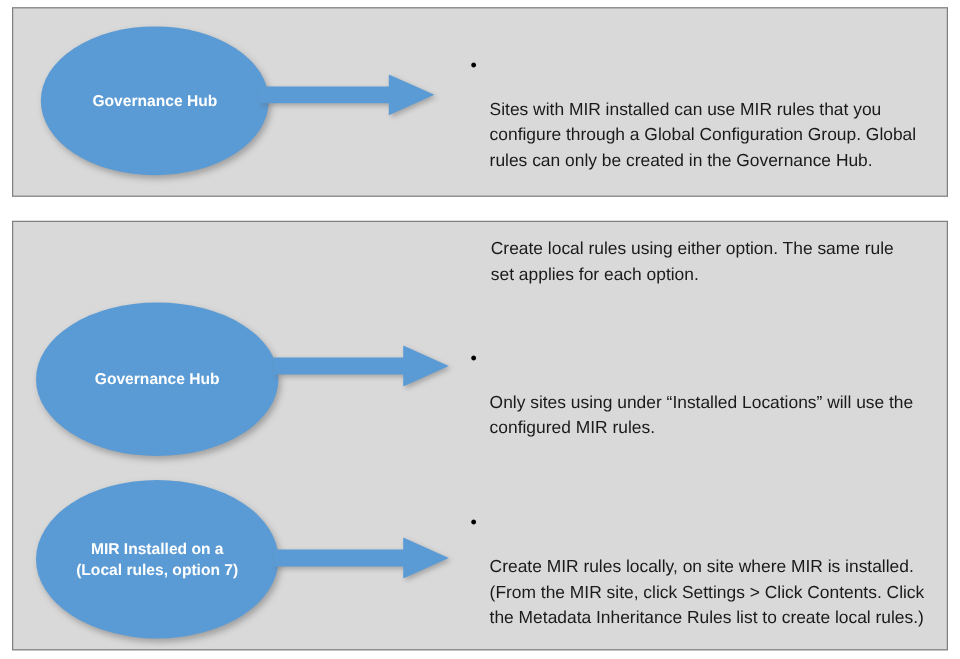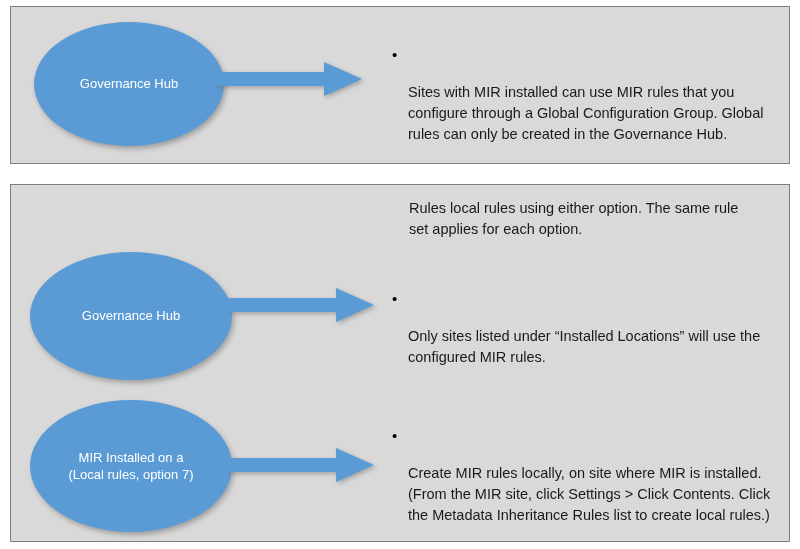--- a/index.html
+++ b/index.html
@@ -45,21 +45,21 @@
   
   .node-ellipse {
     position: absolute;
     background: #5b9bd5;
     border-radius: 50%;
     display: flex;
     align-items: center;
     justify-content: center;
     text-align: center;
     color: #ffffff;
-    font-weight: normal;
+    font-weight: bold;
     font-size: 13px;
     line-height: 1.32;
     box-shadow: 2px 3px 5px rgba(90, 90, 90, 0.45);
     box-sizing: border-box;
     padding: 4px 8px;
   }
   .node-ellipse .node-label-lines {
     width: 100%;
   }
   .node-ellipse .nl {
@@ -151,37 +151,37 @@
   <div class="text-block" id="text-global">
     <div class="bullet-row">
       <span class="bullet-dot">•</span>
       <span class="bullet-text">Sites with MIR installed can use MIR rules that you configure through a Global Configuration Group. Global rules can only be created in the Governance Hub.</span>
     </div>
   </div>
 
   <div class="panel" id="panel-local"></div>
 
   <div class="text-block" id="text-local-intro">
-    <div class="nobullet-text">Rules local rules using either option. The same rule set applies for each option.</div>
+    <div class="nobullet-text">Create local rules using either option. The same rule set applies for each option.</div>
   </div>
 
   <div class="node-ellipse" id="node-governance-local">
     <span class="node-label-lines">
       <span class="nl">Governance Hub</span>
     </span>
   </div>
 
   <svg class="block-arrow" id="arrow-local-1" viewBox="0 0 146 34" preserveAspectRatio="none">
     <polygon points="0,10 108,10 108,0 146,17 108,34 108,24 0,24" fill="#5b9bd5"></polygon>
   </svg>
 
   <div class="text-block" id="text-local-1">
     <div class="bullet-row">
       <span class="bullet-dot">•</span>
-      <span class="bullet-text">Only sites listed under “Installed Locations” will use the configured MIR rules.</span>
+      <span class="bullet-text">Only sites using under “Installed Locations” will use the configured MIR rules.</span>
     </div>
   </div>
 
 
   <div class="node-ellipse" id="node-mir-host">
     <span class="node-label-lines">
       <span class="nl">MIR Installed on a</span>
       <span class="nl">(Local rules, option 7)</span>
     </span>
   </div>

